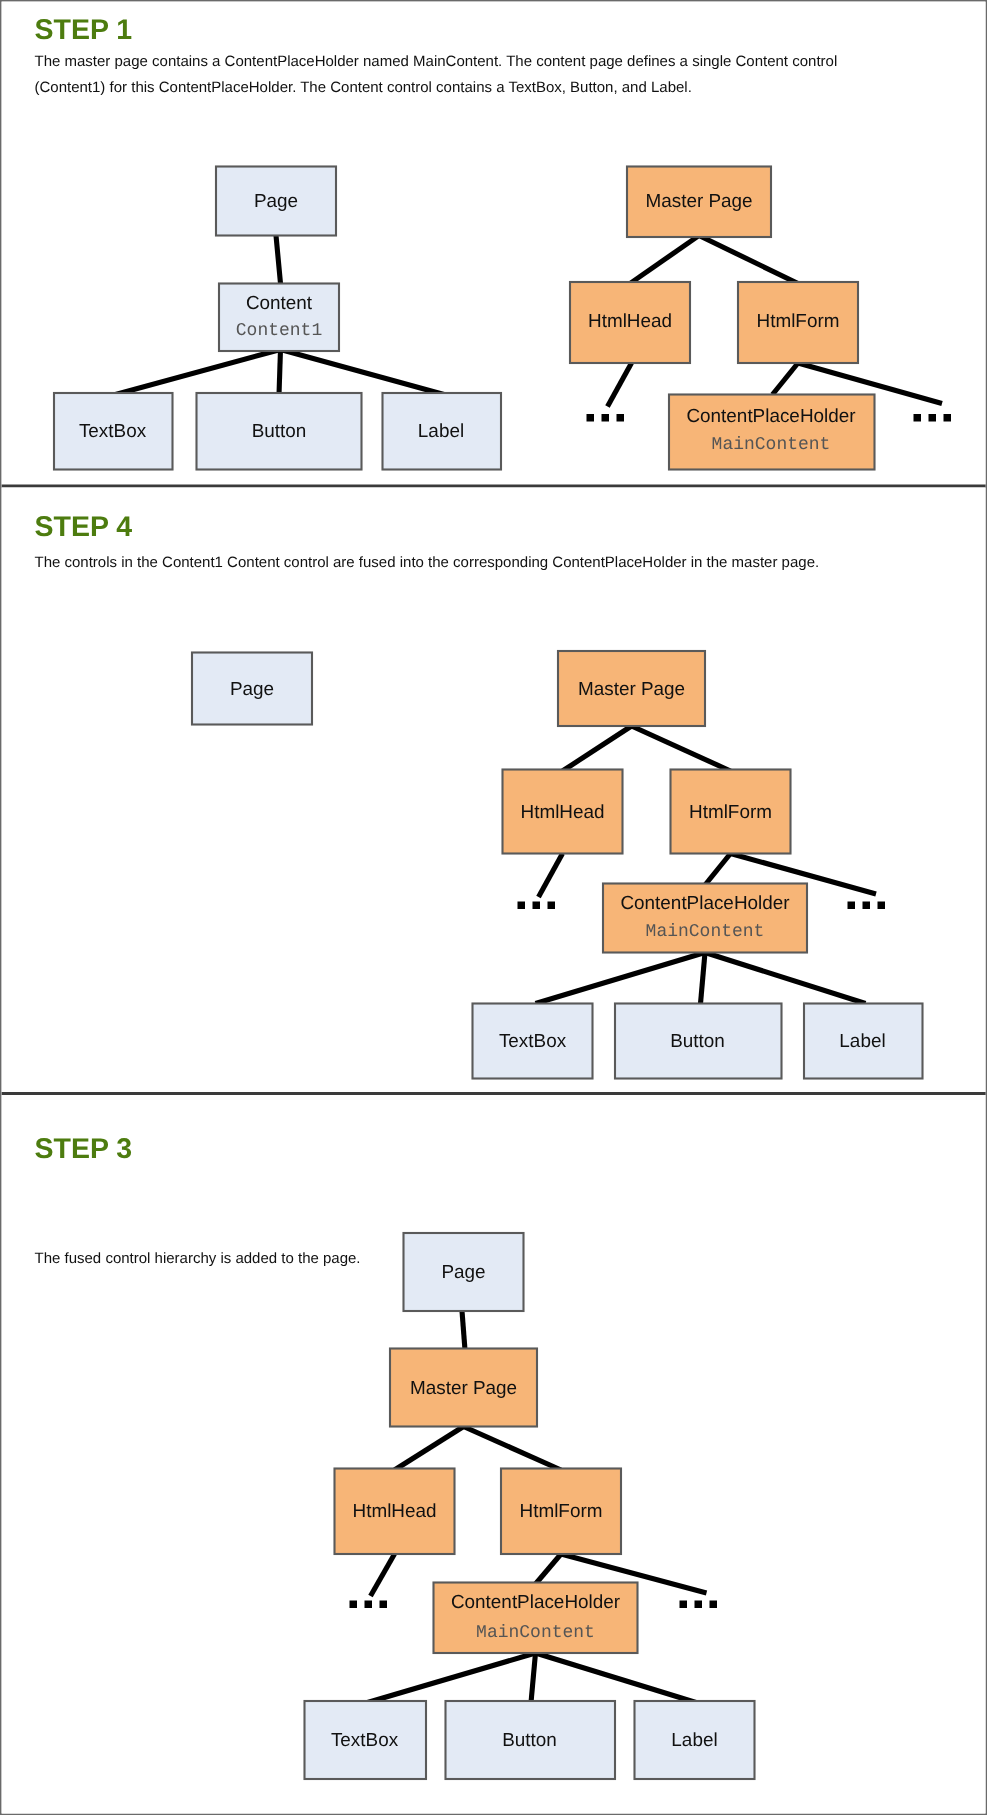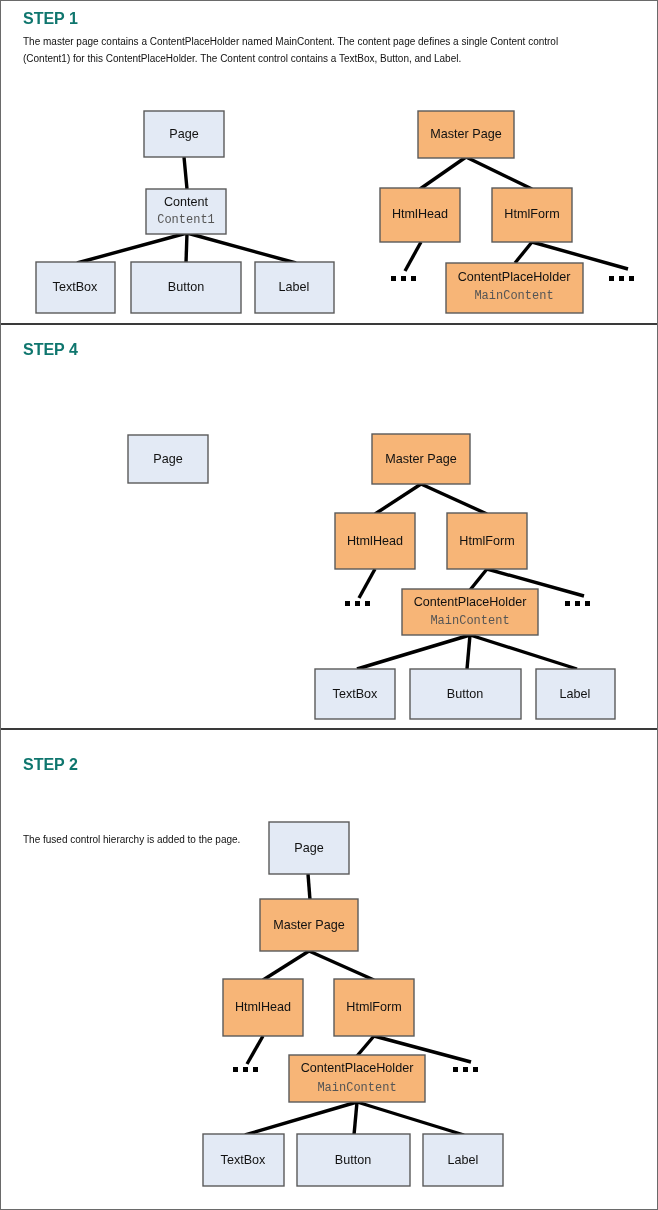--- a/index.html
+++ b/index.html
@@ -30,22 +30,22 @@
     position: absolute;
     left: 0;
     width: 658px;
     height: 2px;
     background: #3a3a3a;
   }
   .step-title {
     position: absolute;
     font-family: "Liberation Sans", sans-serif;
     font-weight: bold;
-    font-size: 16px;
-    color: #0f766e;
+    font-size: 19px;
+    color: #4d7c0f;
     letter-spacing: 0px;
     white-space: nowrap;
   }
   .step-desc {
     position: absolute;
     font-family: Liberation Sans, sans-serif;
     font-size: 10px;
     line-height: 16.5px;
     color: #111111;
   }
@@ -173,20 +173,21 @@
       </g>
     </svg>
   </div>
 
   <div class="panel-divider" style="top:322px;"></div>
 
   <div class="step-panel" style="top:324px;height:403px;">
 
     <div class="step-title" style="left:22px;top:16px;">STEP 4</div>
 
+    <div class="step-desc" style="left:22px;top:43px;width:600px;">The controls in the Content1 Content control are fused into the corresponding ContentPlaceHolder in the master page.</div>
 
     <svg class="diagram" width="658" height="403" viewBox="0 0 658 403">
 
       <line class="edge" x1="420" y1="159" x2="374" y2="189"></line>
       <line class="edge" x1="420" y1="159" x2="486" y2="189"></line>
       <line class="edge" x1="374" y1="244" x2="358" y2="273"></line>
       <line class="edge" x1="486" y1="244" x2="469" y2="265"></line>
       <line class="edge" x1="486" y1="244" x2="583" y2="271"></line>
       <line class="edge" x1="469" y1="310" x2="356" y2="344"></line>
       <line class="edge" x1="469" y1="310" x2="466" y2="344"></line>
@@ -244,21 +245,21 @@
         <rect class="nodebox-blue" x="535" y="344" width="79" height="50"></rect>
         <text class="node-label" x="574" y="370">Label</text>
       </g>
     </svg>
   </div>
 
   <div class="panel-divider" style="top:727px;"></div>
 
   <div class="step-panel" style="top:729px;height:481px;">
 
-    <div class="step-title" style="left:22px;top:26px;">STEP 2</div>
+    <div class="step-title" style="left:22px;top:26px;">STEP 3</div>
 
     <div class="step-desc" style="left:22px;top:54px;width:600px;margin-top:48px;">The fused control hierarchy is added to the page.</div>
 
     <svg class="diagram" width="658" height="481" viewBox="0 0 658 481">
 
       <line class="edge" x1="307" y1="144" x2="309" y2="170"></line>
       <line class="edge" x1="308" y1="221" x2="262" y2="250"></line>
       <line class="edge" x1="308" y1="221" x2="373" y2="250"></line>
       <line class="edge" x1="262" y1="306" x2="246" y2="334"></line>
       <line class="edge" x1="373" y1="306" x2="356" y2="326"></line>

